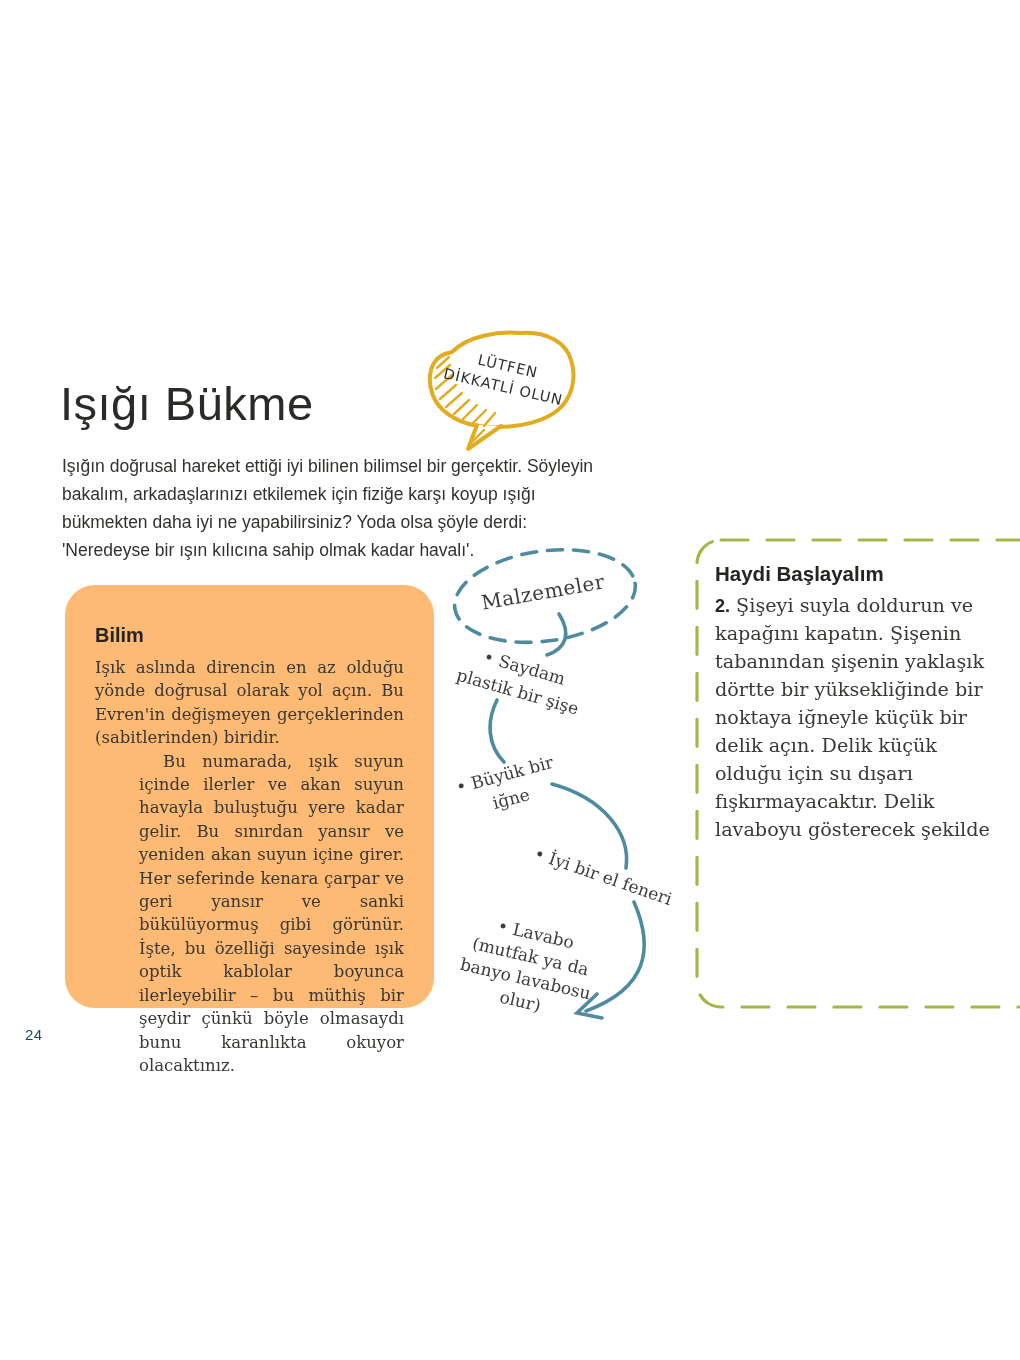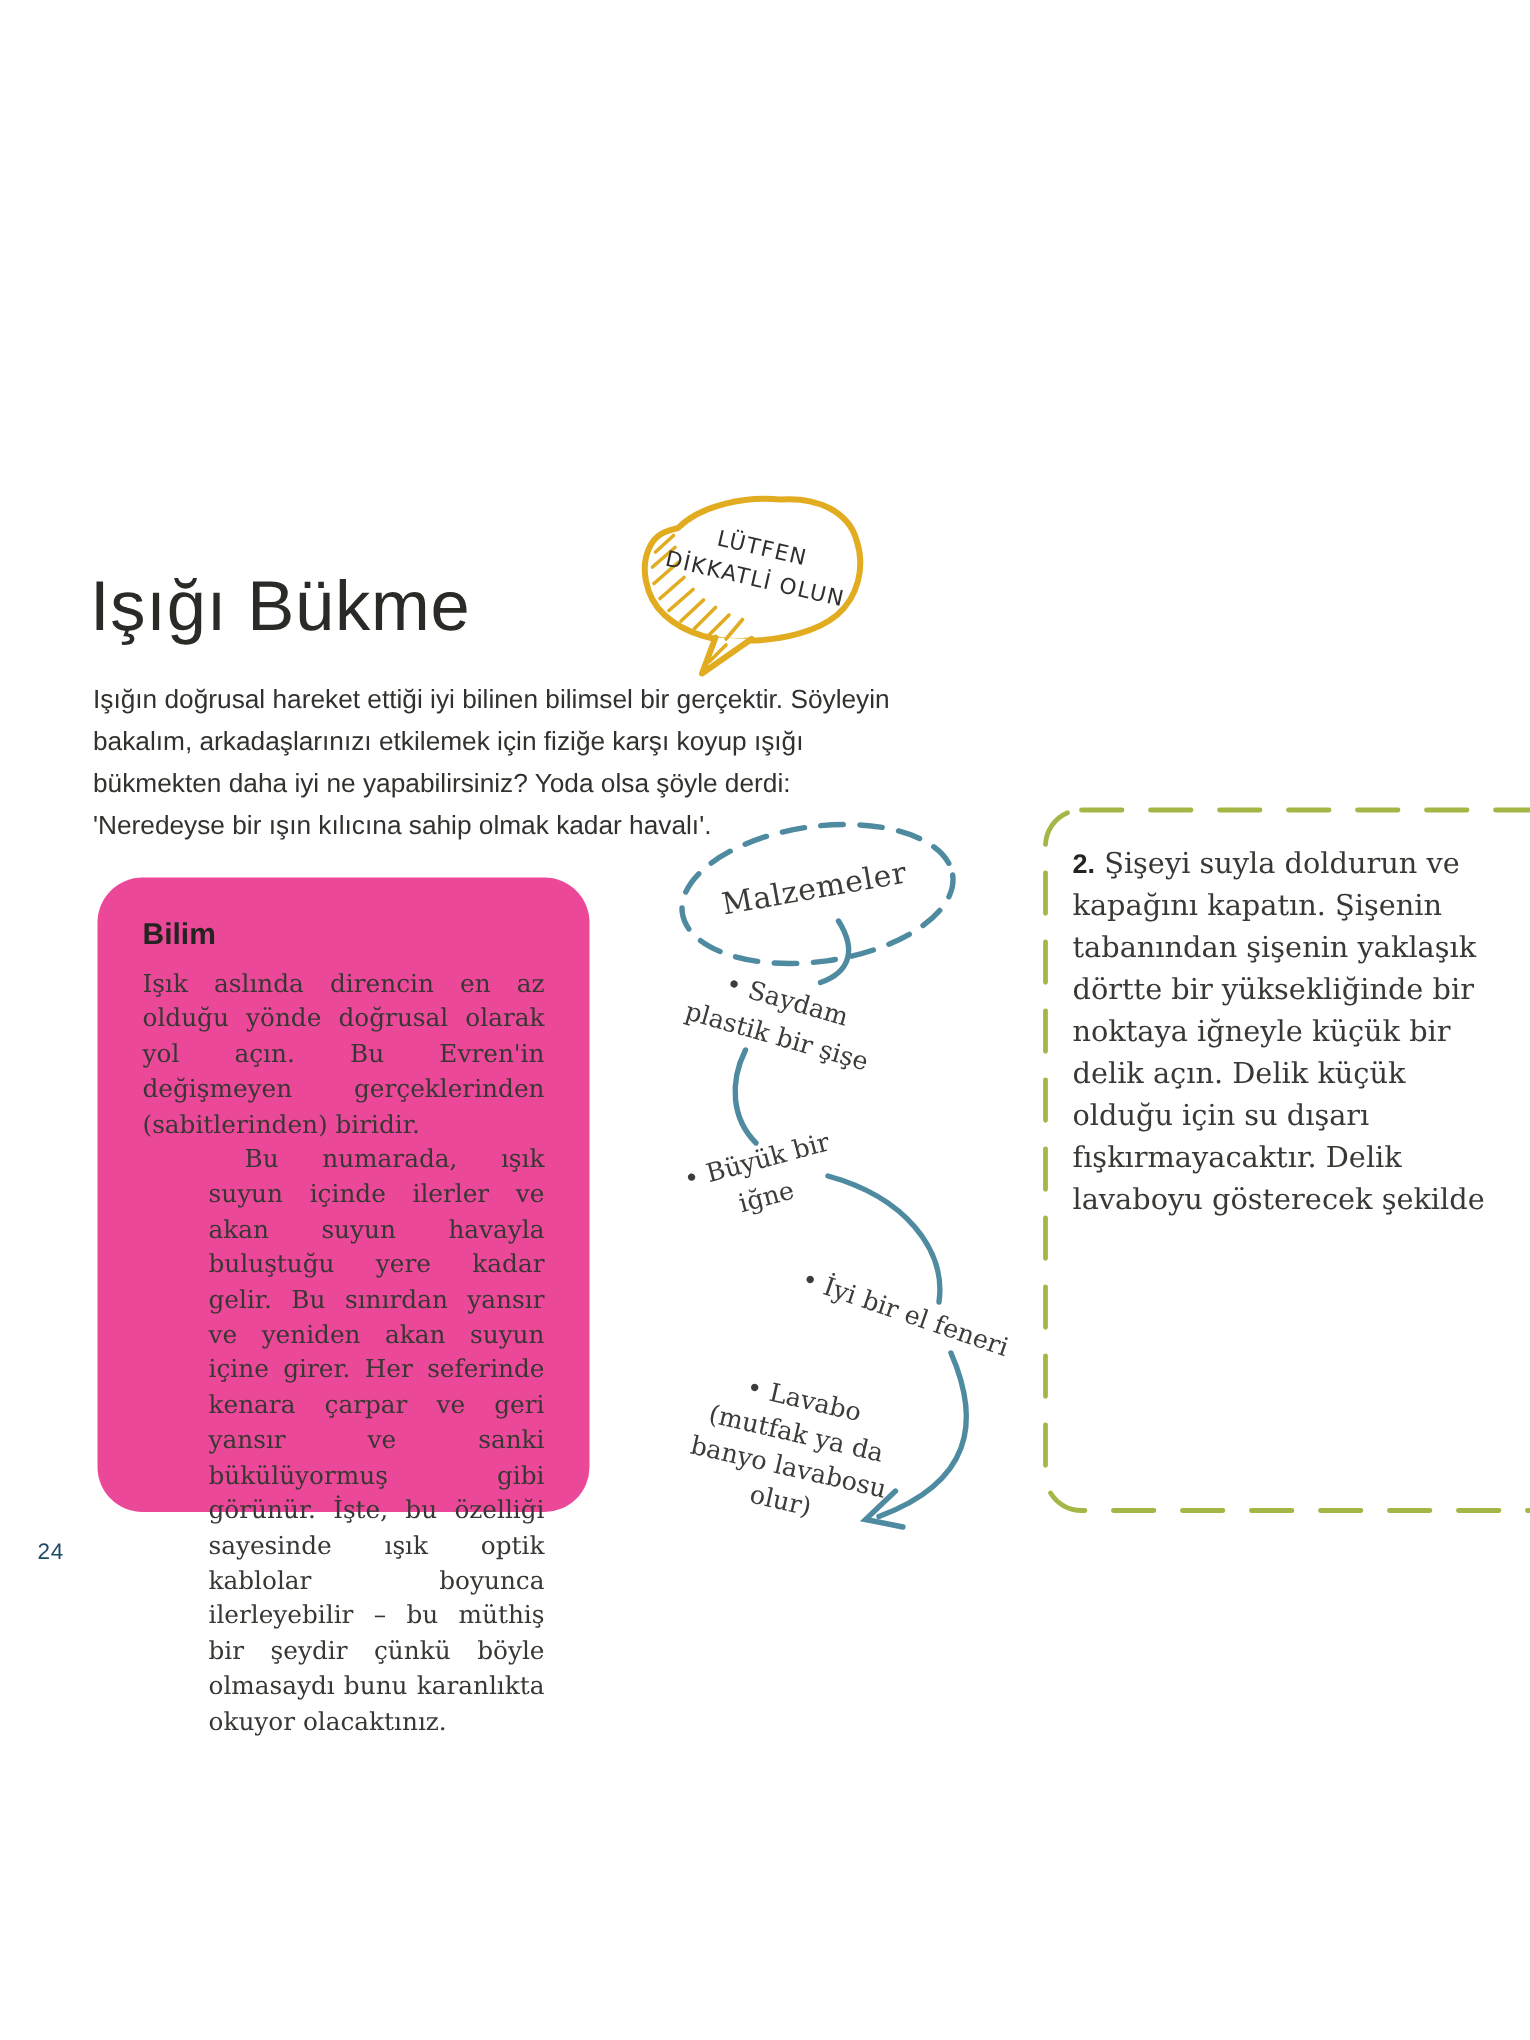--- a/index.html
+++ b/index.html
@@ -26,23 +26,23 @@
   .bubble-text {
     left:433px; top:356px; width:145px;
     transform:rotate(13deg);
     text-align:center; color:#2f2f2d;
     font-family:"DejaVu Sans", sans-serif;
     font-size:14.5px; line-height:21px; letter-spacing:1px;
   }
 
   
   .science-box {
-    left:65px; top:585px; width:328px; height:423px;
-    background:#ec4899; border-radius:30px;
-    box-sizing:border-box; padding:27px 30px;
+    left:65px; top:585px; width:369px; height:423px;
+    background:#fdba74; border-radius:30px;
+    box-sizing:border-box; padding:39px 30px;
   }
   .science-box .heading {
     font-size:20px; font-weight:bold; color:#242420; margin:0 0 9px 0;
   }
   .science-box p {
     margin:0; font-family:"DejaVu Serif", serif;
     font-size:16.5px; line-height:23.4px; color:#393733;
     text-align:justify;
   }
   .science-box p.indent { text-indent:24px;margin-left:44px; }
@@ -138,20 +138,21 @@
   <div class="abs material-label" style="left:443px; top:922px; width:170px; transform:rotate(13deg); line-height:23px;">• Lavabo
 (mutfak ya da
 banyo lavabosu
 olur)</div>
 
   <svg class="abs steps-border-svg" width="330" height="490" viewBox="0 0 330 490" fill="none">
     <rect x="7" y="8" width="400" height="467" rx="24" stroke="#a3b747" stroke-width="3.2" stroke-dasharray="27 19" stroke-linecap="round"></rect>
   </svg>
 
   <div class="abs steps-content">
+    <div class="heading">Haydi Başlayalım</div>
     <div class="step">
       <span class="num">2.</span><span class="txt"> Şişeyi suyla doldurun ve
 kapağını kapatın. Şişenin
 tabanından şişenin yaklaşık
 dörtte bir yüksekliğinde bir
 noktaya iğneyle küçük bir
 delik açın. Delik küçük
 olduğu için su dışarı
 fışkırmayacaktır. Delik
 lavaboyu gösterecek şekilde</span>

